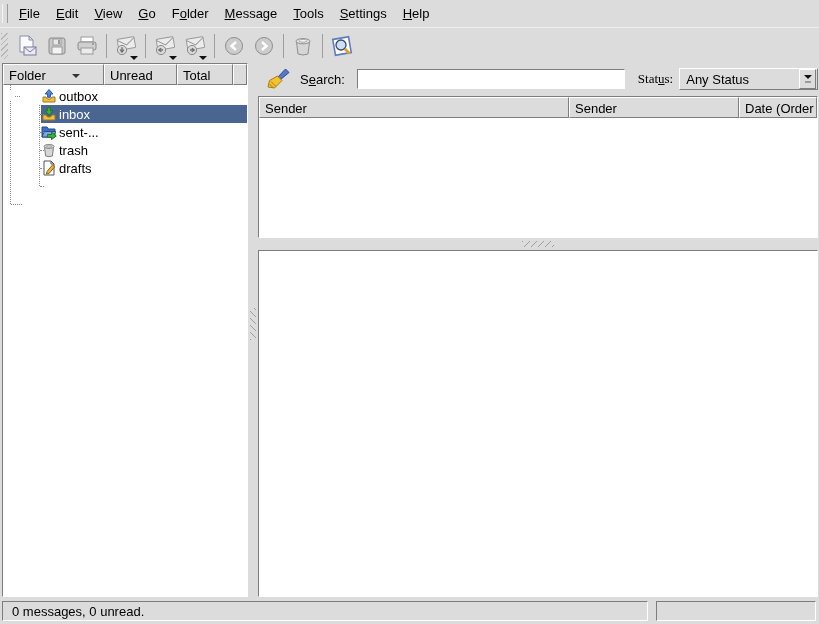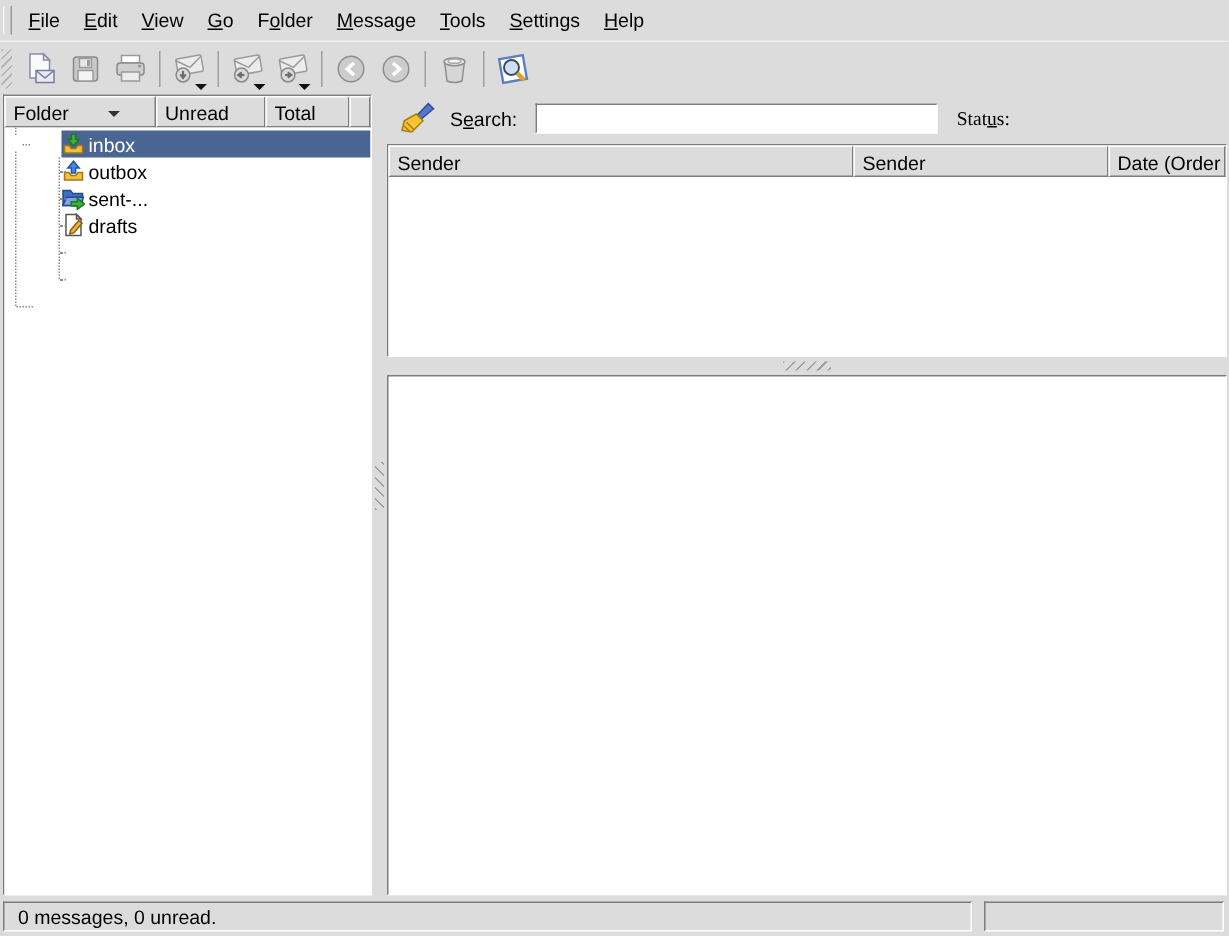--- a/index.html
+++ b/index.html
@@ -242,50 +242,60 @@
     <div class="guide gh" style="left:8px;top:119px;width:11px"></div>
     <div class="guide gv" style="left:36px;top:20px;height:81px"></div>
     <div class="guide gh" style="left:37px;top:29px;width:4px"></div>
     <div class="guide gh" style="left:37px;top:47px;width:4px"></div>
     <div class="guide gh" style="left:37px;top:65px;width:4px"></div>
     <div class="guide gh" style="left:37px;top:83px;width:4px"></div>
     <div class="guide gh" style="left:37px;top:101px;width:4px"></div>
 
 
     <div class="tree-row" style="padding-left:38px">
+      <div class="row-sel-wrap">
+        <svg class="tree-icon" viewBox="0 0 16 16">
+          <path d="M6.6 9.3 h2.8 V6 h2.4 L8 1.5 4.2 6 h2.4 z" fill="#4a86e8" stroke="#24589e"></path>
+          <path d="M2 9 h3 l1.5 2 h3 L11 9 h3 v5 H2 z" fill="#f0c040" stroke="#a07818"></path>
+        </svg>
+        <span class="tree-label">outbox</span>
+      </div>
+    </div>
+
+    <div class="tree-row" style="padding-left:38px">
       <div class="row-sel-wrap selected-bg">
         <svg class="tree-icon" viewBox="0 0 16 16">
           <path d="M6.6 1.5 h2.8 v3.3 h2.4 L8 9.3 4.2 4.8 h2.4 z" fill="#3fae3f" stroke="#1e7a1e"></path>
           <path d="M2 9 h3 l1.5 2 h3 L11 9 h3 v5 H2 z" fill="#f0c040" stroke="#a07818"></path>
         </svg>
         <span class="tree-label">inbox</span>
-      </div>
-    </div>
-
-    <div class="tree-row" style="padding-left:38px">
-      <div class="row-sel-wrap">
-        <svg class="tree-icon" viewBox="0 0 16 16">
-          <path d="M6.6 9.3 h2.8 V6 h2.4 L8 1.5 4.2 6 h2.4 z" fill="#4a86e8" stroke="#24589e"></path>
-          <path d="M2 9 h3 l1.5 2 h3 L11 9 h3 v5 H2 z" fill="#f0c040" stroke="#a07818"></path>
-        </svg>
-        <span class="tree-label">outbox</span>
       </div>
     </div>
 
     <div class="tree-row" style="padding-left:38px">
       <div class="row-sel-wrap">
         <svg class="tree-icon" viewBox="0 0 16 16">
           <path d="M1 3 h5 l1.5 2 H14 v8 H1 z" fill="#3e6fc4" stroke="#234a8a"></path>
           <path d="M1 13 L3.2 7.5 H14.6 L12.5 13 z" fill="#7da4e4" stroke="#234a8a"></path>
           <path d="M6.5 10.5 h4 V8.2 L15.3 12 10.5 15.6 V13.3 h-4 z" fill="#3fae3f" stroke="#1e7a1e"></path>
         </svg>
         <span class="tree-label">sent-...</span>
       </div>
     </div>
 
+    <div class="tree-row" style="padding-left:38px">
+      <div class="row-sel-wrap">
+        <svg class="tree-icon" viewBox="0 0 16 16">
+          <path d="M3.5 5 L4.6 14 Q8 15.4 11.4 14 L12.5 5" fill="#d6d6d6" stroke="#7e7e7e"></path>
+          <ellipse cx="8" cy="4.4" rx="5" ry="1.9" fill="#e6e6e6" stroke="#7e7e7e"></ellipse>
+          <ellipse cx="8" cy="4.1" rx="3" ry="1" fill="#f4f4f4" stroke="#a0a0a0"></ellipse>
+        </svg>
+        <span class="tree-label">trash</span>
+      </div>
+    </div>
 
     <div class="tree-row" style="padding-left:38px">
       <div class="row-sel-wrap">
         <svg class="tree-icon" viewBox="0 0 16 16">
           <path d="M3 1 h7 l3 3 v11 H3 z" fill="#ffffff" stroke="#555555"></path>
           <path d="M10 1 v3 h3 z" fill="#dddddd" stroke="#555555"></path>
           <path d="M6 11.5 L11.5 5 l2.2 1.9 L8.2 13.3 5.5 14 z" fill="#f0b040" stroke="#8a6010"></path>
         </svg>
         <span class="tree-label">drafts</span>
       </div>
@@ -302,20 +312,27 @@
   <div class="clear-btn">
     <svg width="26" height="24" viewBox="0 0 26 24">
       <path d="M20.5 2 l3.5 3.5 -9 7.5 -2.5 -2.5 z" fill="#5577cc" stroke="#2d4a92"></path>
       <path d="M12.5 9 l4.5 4.5 -7.5 7.5 -6.5 -1 1.5 -6.5 z" fill="#f4c430" stroke="#a87c10"></path>
       <path d="M6 14.5 l5 5 M4.5 17 l4 4" stroke="#a87c10" fill="none"></path>
     </svg>
   </div>
   <span class="search-label">S<u>e</u>arch:</span>
   <input class="search-input" type="text" value="" style="">
   <span class="status-label">Stat<u>u</u>s:</span>
+  <div class="status-combo raised">
+    <div class="combo-value">Any Status</div>
+    <div class="combo-arrow-btn raised">
+      <span class="combo-tri"></span>
+      <span class="combo-dash"></span>
+    </div>
+  </div>
 </div>
 
 <div class="msg-list">
   <div class="msg-hdr">
     <div class="hdr-cell" style="width:310px">
       <span>Sender</span>
     </div>
     <div class="hdr-cell" style="width:170px">
       <span>Sender</span>
     </div>

